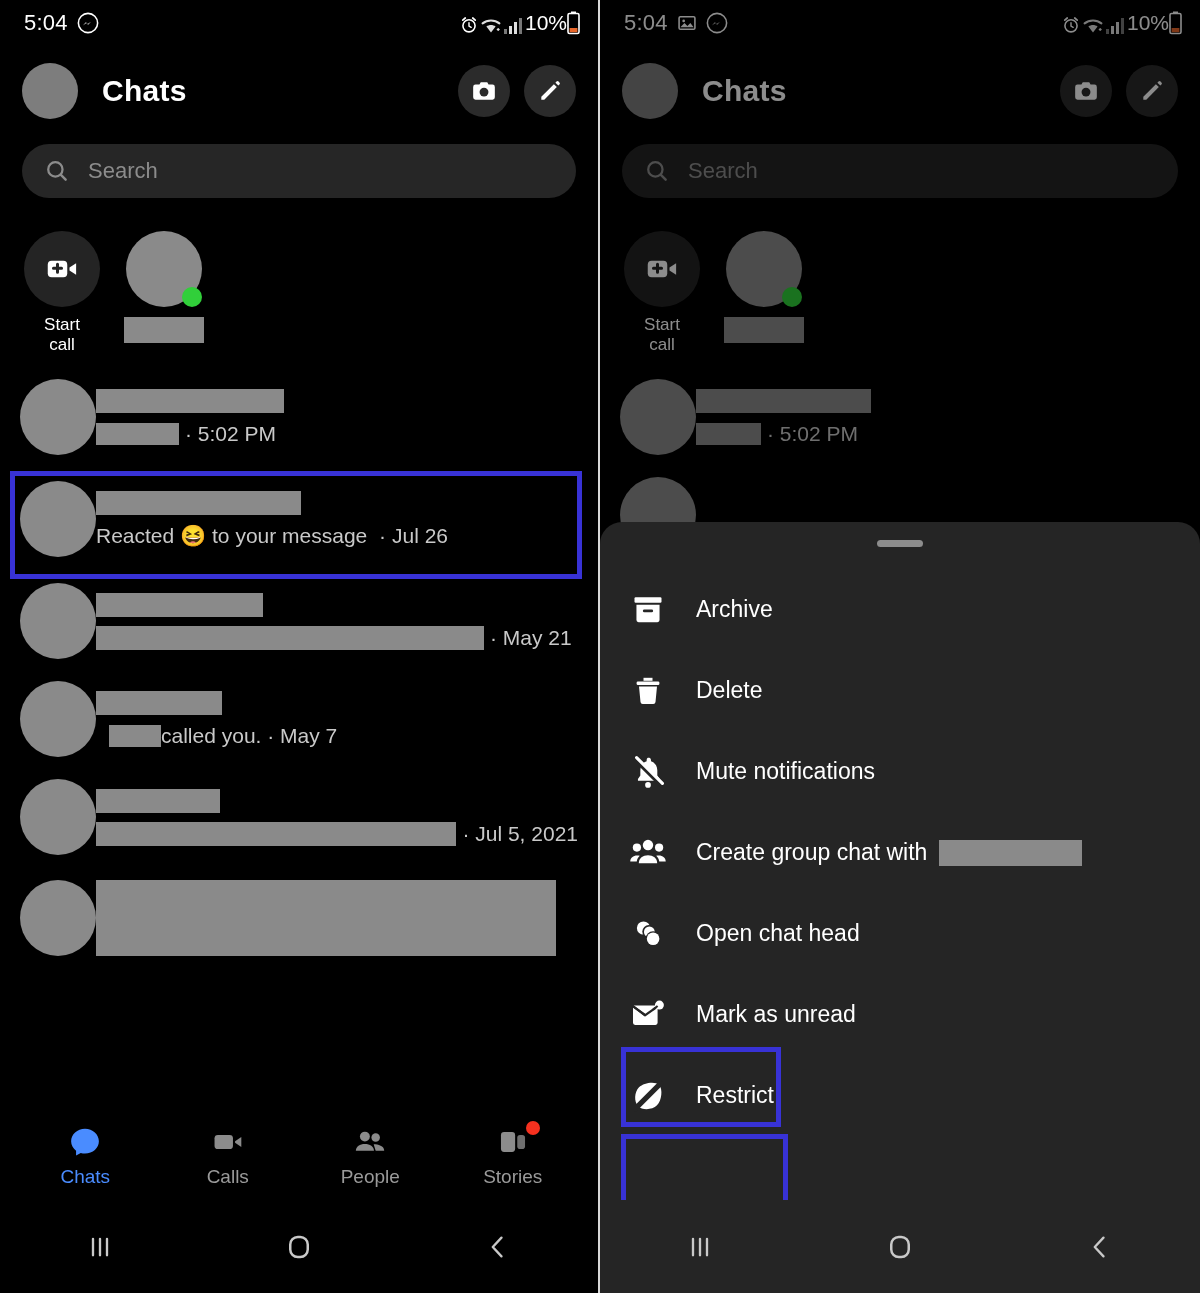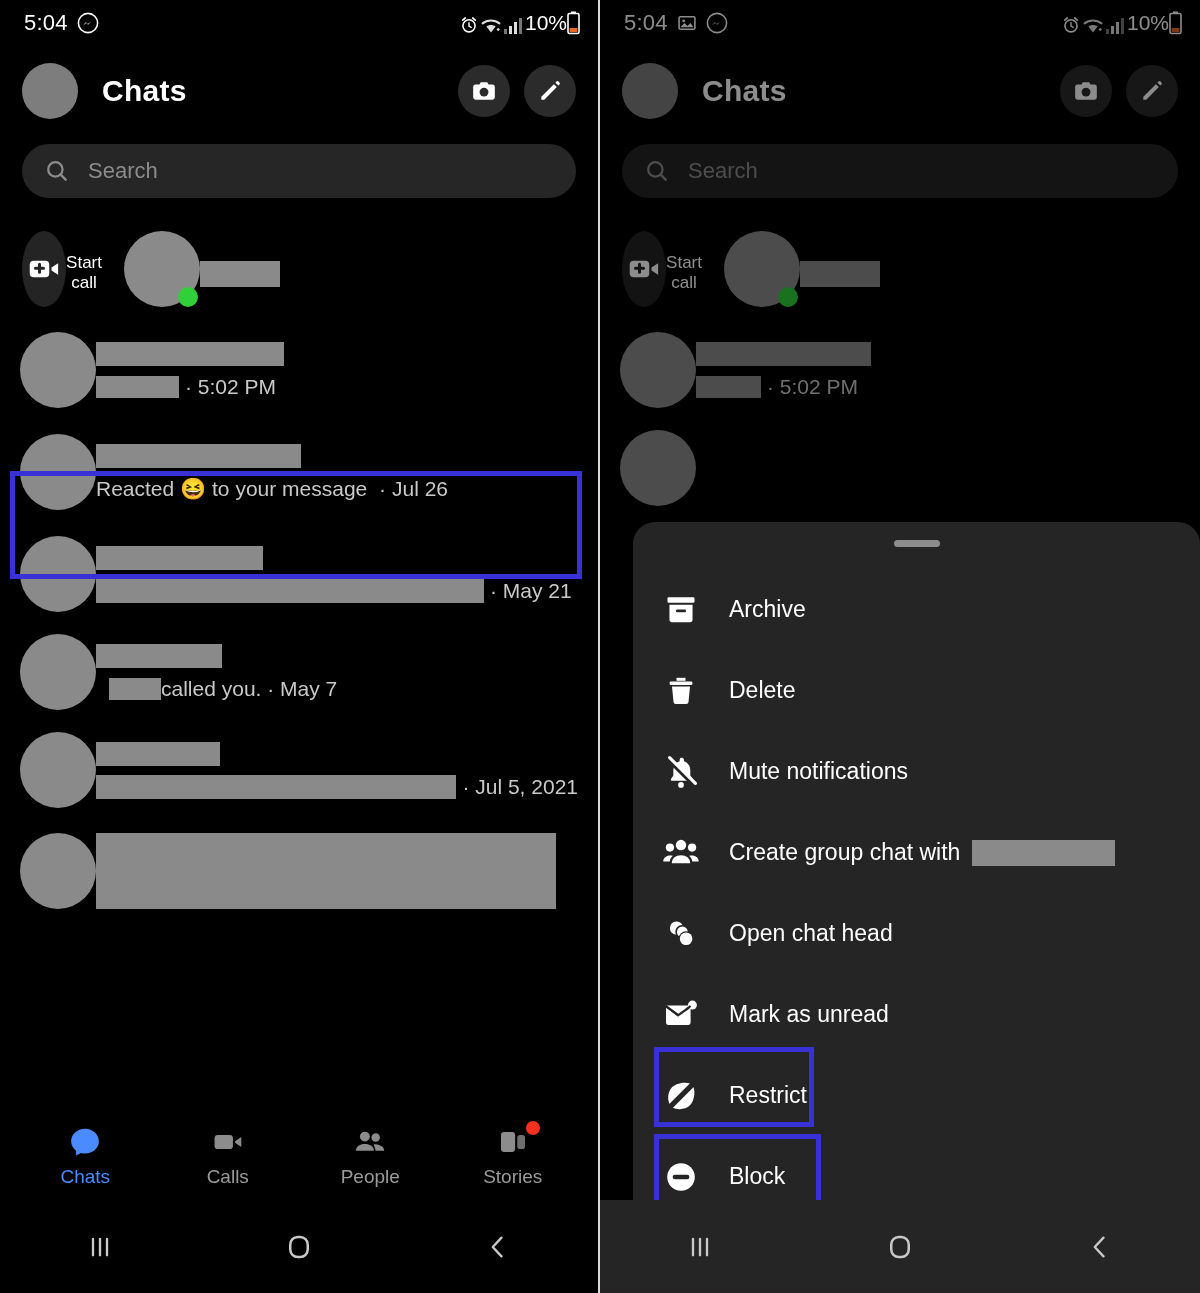--- a/index.html
+++ b/index.html
@@ -38,21 +38,21 @@
   
   .searchwrap { padding: 8px 22px 11px 22px; }
   .search {
     height: 54px; border-radius: 27px; background: #262626;
     display: flex; align-items: center; padding: 0 22px; gap: 18px;
   }
   .search-text { color: #8c8c8c; font-size: 22px; }
 
   
   .activerow { display: flex; padding: 22px 22px 0 22px; gap: 22px; }
-  .active-item { width: 80px; display: flex; flex-direction: row; align-items: center; }
+  .active-item { width: 80px; display: flex; flex-direction: column; align-items: center; }
   .startcall-circle {
     width: 76px; height: 76px; border-radius: 50%; background: #242424;
     display: flex; align-items: center; justify-content: center;
   }
   .active-label { margin-top: 8px; font-size: 17px; color: #ffffff; text-align: center; line-height: 1.15; }
   .active-avatar-wrap { position: relative; width: 80px; height: 76px; display:flex; justify-content:center;}
   .active-avatar { width: 76px; height: 76px; border-radius: 50%; background: #8a8a8a; }
   .online-dot {
     position: absolute; right: 2px; bottom: 0px;
     width: 20px; height: 20px; border-radius: 50%; background: #31cf3a;
@@ -86,21 +86,21 @@
   }
   .sysnav.sheetbg { background: #252525; }
   .sysbtn { width: 120px; display: flex; align-items: center; justify-content: center; }
 
   
   .dimlayer { position: absolute; inset: 0; background: rgba(0,0,0,0.45); pointer-events: none; }
 
   
   .sheet {
     position: absolute; left: 0; right: 0; top: 522px; bottom: 0;
-    background: #252525; border-radius: 22px 22px 0 0; padding-top: 12px; margin-left: 33px;
+    background: #252525; border-radius: 22px 22px 0 0; padding-top: 12px;
   }
   .grabber { width: 46px; height: 7px; border-radius: 4px; background: #8d8d8d; margin: 6px auto 0 auto; }
   .menu { margin-top: 22px; }
   .menuitem { display: flex; align-items: center; height: 81px; padding: 0 0 0 26px; gap: 26px; position: relative; }
   .menu-ico { width: 44px; height: 44px; display: flex; align-items: center; justify-content: center; flex: 0 0 auto; }
   .menu-label { font-size: 23px; color: #ffffff; display: flex; align-items: center; gap: 12px; }
 
   .divider-vert { position: absolute; top: 0; bottom: 0; left: 598px; width: 2px; background: #d9d9d9; z-index: 5; }
 </style>
 </head>
@@ -573,29 +573,20 @@
         <div class="menuitem">
           <span class="menu-ico">
             <svg width="36" height="36" viewBox="0 0 24 24">
                 <path d="M19.4 4.6C16.8 2 9.2 3 6 6.2s-3.4 9.8-.6 12.6 9.4 2.6 12.6-.6 4-11 1.4-13.6z" fill="#fff"></path>
                 <path d="M3.6 20.4L20.4 3.6" stroke="#252525" stroke-width="3.4" stroke-linecap="round"></path>
               </svg>
           </span>
           <span class="menu-label">Restrict</span>
         </div>
 
-        <div class="menuitem">
-          <span class="menu-ico">
-            <svg width="36" height="36" viewBox="0 0 24 24">
-                <circle cx="12" cy="12" r="9.2" fill="#fff"></circle>
-                <rect x="6.4" y="10.5" width="11.2" height="3" rx="1.5" fill="#252525"></rect>
-              </svg>
-          </span>
-          <span class="menu-label">Block</span>
-        </div>
       </div>
 
       <div class="hl-box" style="left:21px; top:525px; width:160px; height:80px;"></div>
       <div class="hl-box" style="left:21px; top:612px; width:167px; height:83px;"></div>
     </div>
 
     <div class="sysnav sheetbg">
       <div class="sysbtn">
         <span class="icn">
           <svg width="28" height="28" viewBox="0 0 24 24">

